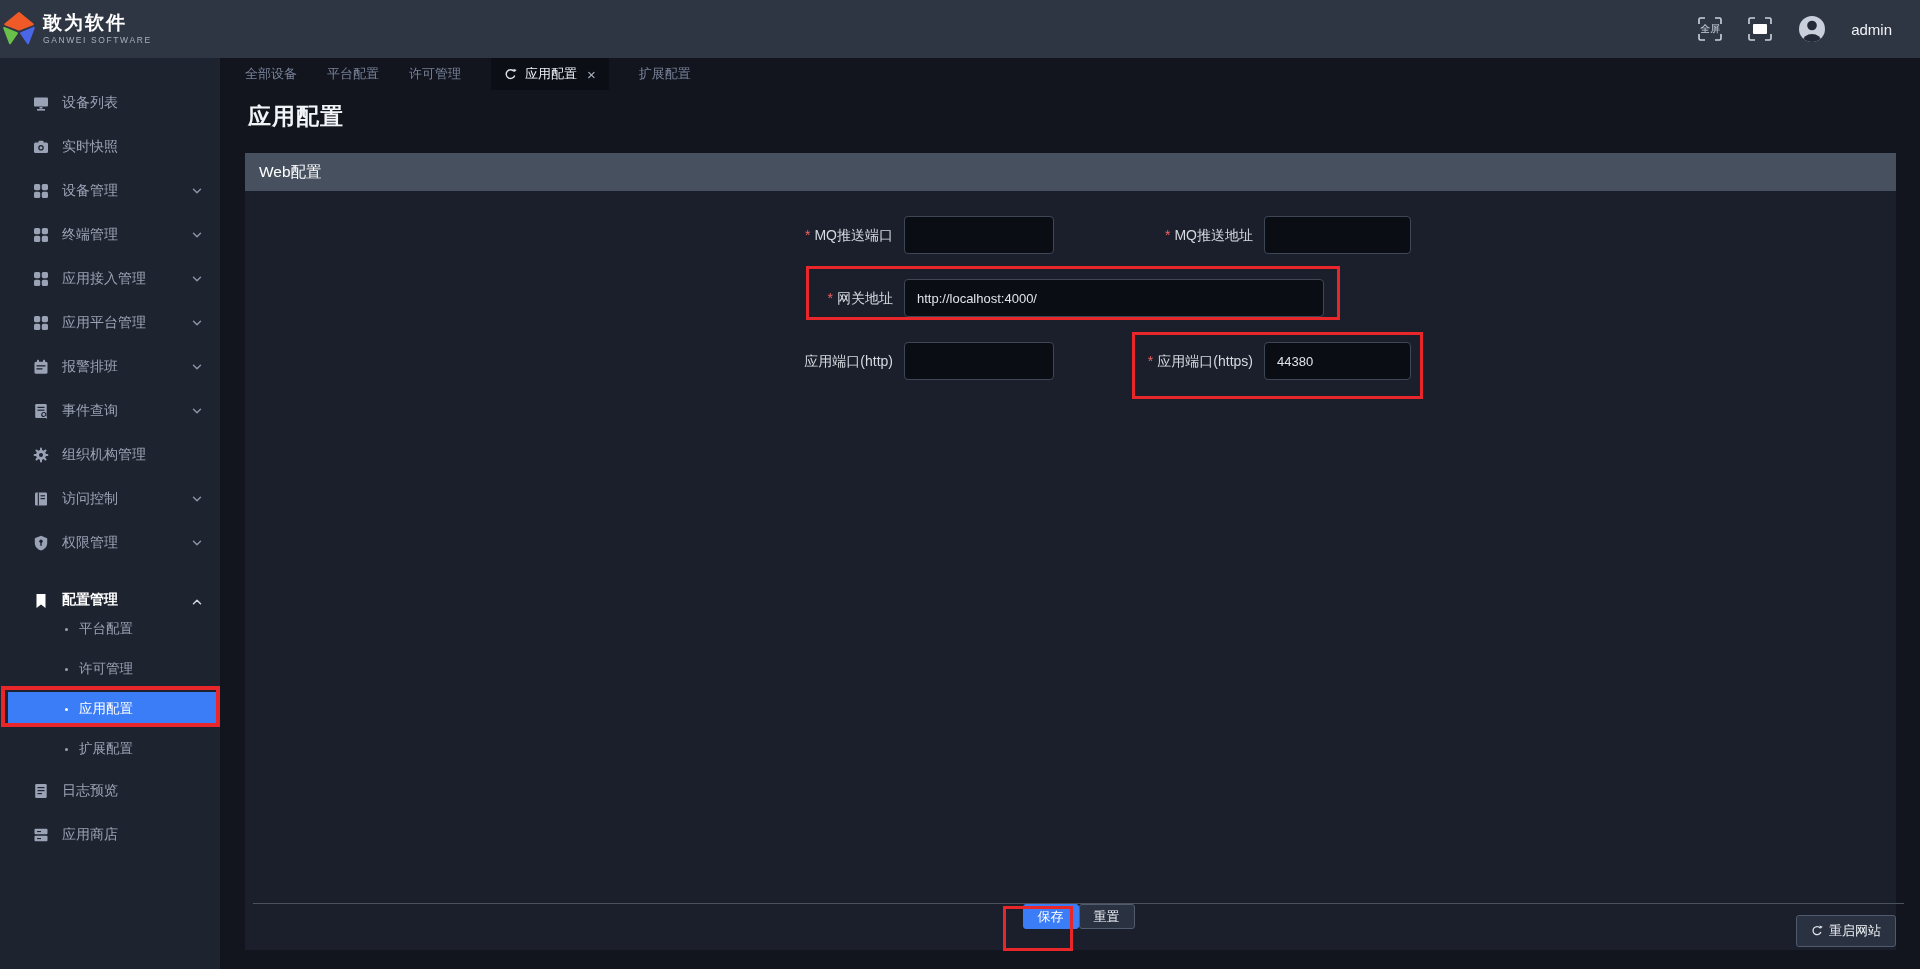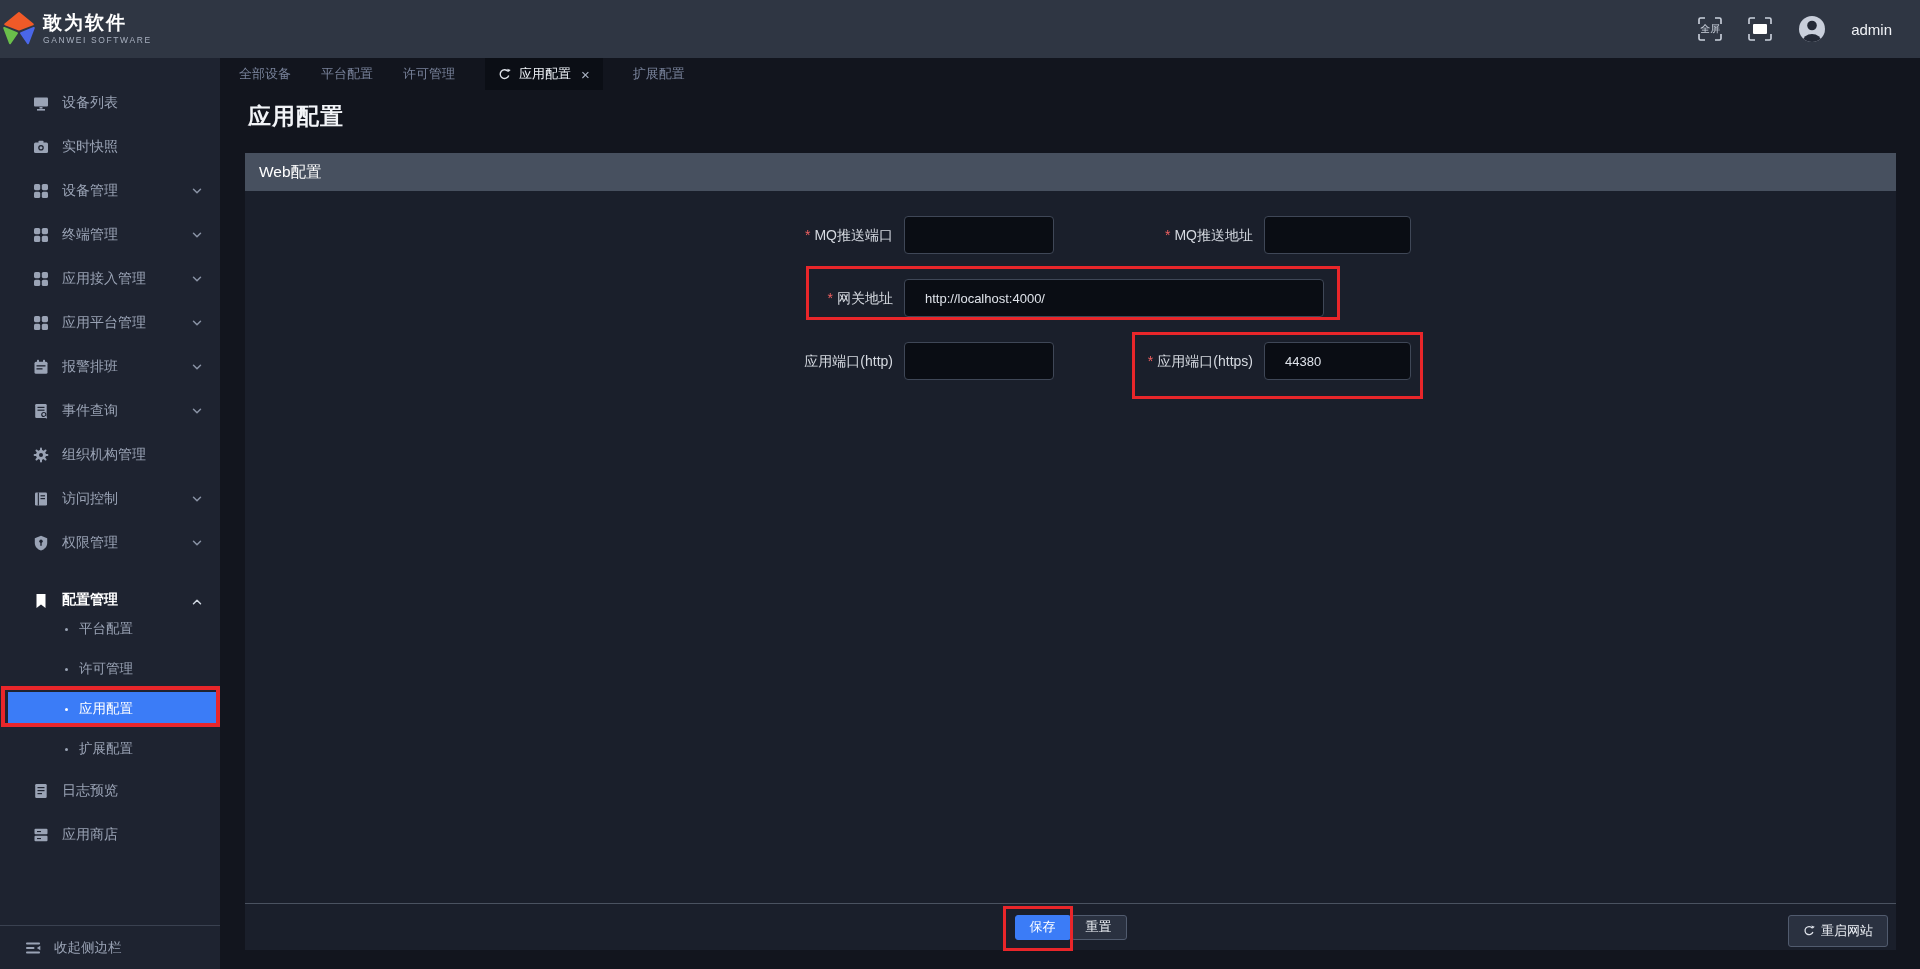--- a/index.html
+++ b/index.html
@@ -32,45 +32,45 @@
     color:#9aa3b5; font-size:13.5px; cursor:pointer; position:relative; }
   .s-sub .dot { width:3px; height:3px; border-radius:50%; background:#9aa3b5; margin-right:11px; flex:none; }
   .s-sub.active { background:var(--accent); color:#ffffff; margin:3px 0; height:34px; }
   .s-sub.active .dot { background:#ffffff; }
   .side-bottom { position:absolute; left:0; bottom:0; width:220px; height:44px;
     border-top:1px solid #3a4150; display:flex; align-items:center; padding-left:25px;
     color:#9aa3b5; font-size:13.5px; cursor:pointer; }
   .side-bottom .mi { width:16px; height:16px; margin-right:13px; }
   
   .tabbar { position:absolute; left:220px; top:58px; right:0; height:32px;
-    display:flex; align-items:center; padding-left:19px; gap:30px; background:#12151e; }
+    display:flex; align-items:center; padding-left:25px; gap:30px; background:#12151e; }
   .tab { font-size:13px; color:#78829a; cursor:pointer; white-space:nowrap; }
   .tab-active { height:32px; display:flex; align-items:center; gap:8px;
     background:#0b0e15; padding:0 13px; cursor:pointer; }
   .tab-active .lbl { color:#eef1f6; font-size:13px; }
   .tab-active .ref { width:13px; height:13px; color:#dfe3ea; }
   .tab-active .closex { color:#aab3c2; font-size:15px; line-height:1; margin-left:2px; cursor:pointer; }
   
   .page-title { position:absolute; left:248px; top:101px; font-size:23px; font-weight:600;
     color:#f2f4f8; letter-spacing:1px; }
   .panel { position:absolute; left:245px; top:153px; width:1651px; height:797px;
     background:#1a1f2b; }
   .section-hd { height:38px; background:#47505f; display:flex; align-items:center;
     padding-left:14px; font-size:15.5px; color:#ffffff; }
   
   .field { position:absolute; display:flex; height:38px; z-index:5; }
   .field .flabel { width:280px; text-align:right; margin-right:11px; line-height:38px;
     font-size:14px; color:#d6dae1; white-space:nowrap; }
   .field .req { color:#f06060; margin-right:4px; font-size:14px; }
   .field input { height:100%; background:#0a0d14; border:1px solid #3f4757; border-radius:4px;
-    color:#dfe3ea; font-size:13px; padding:0 20px; outline:none;
+    color:#dfe3ea; font-size:13px; padding:0 12px; outline:none;
     font-family:"Liberation Sans","DejaVu Sans",sans-serif; }
   
-  .panel-footer { position:absolute; left:0; bottom:0; width:100%; height:47px;
-    border-top:1px solid #4a5260; display:flex; align-items:center; justify-content:center; }
+  .panel-footer { position:absolute; left:8px; bottom:0; width:100%; height:47px;
+    border-top:1px solid #4a5260; display:flex; justify-content:center; }
   .btn { height:25px; border-radius:3px; font-size:13px; display:inline-flex;
     align-items:center; justify-content:center; cursor:pointer; padding:0 14px;
     font-family:"Liberation Sans","DejaVu Sans",sans-serif; }
   .btn-primary { background:var(--accent); color:#ffffff; border:1px solid var(--accent); }
   .btn-default { background:#2a3140; color:#eef1f6; border:1px solid #515b6e; }
   .btn-restart { position:absolute; right:8px; top:11px; height:32px; gap:6px; }
   .btn-restart .ref { width:12px; height:12px; color:#dfe3ea; }
   
   .anno { position:absolute; border:3px solid var(--anno); z-index:50; pointer-events:none; }
   
@@ -333,26 +333,20 @@
         </svg>
         <span>日志预览</span>
       </div>
       <div class="s-item">
         <svg class="mi">
           <use href="#i-store"></use>
         </svg>
         <span>应用商店</span>
       </div>
     </div>
-  <div class="side-bottom">
-    <svg class="mi">
-        <use href="#i-collapse"></use>
-      </svg>
-    <span>收起侧边栏</span>
-  </div>
 </div>
 
 <div class="tabbar" id="tabbar">
     <span class="tab">全部设备</span>
     <span class="tab">平台配置</span>
     <span class="tab">许可管理</span>
     <div class="tab-active">
       <svg class="ref">
         <use href="#i-refresh"></use>
       </svg>

